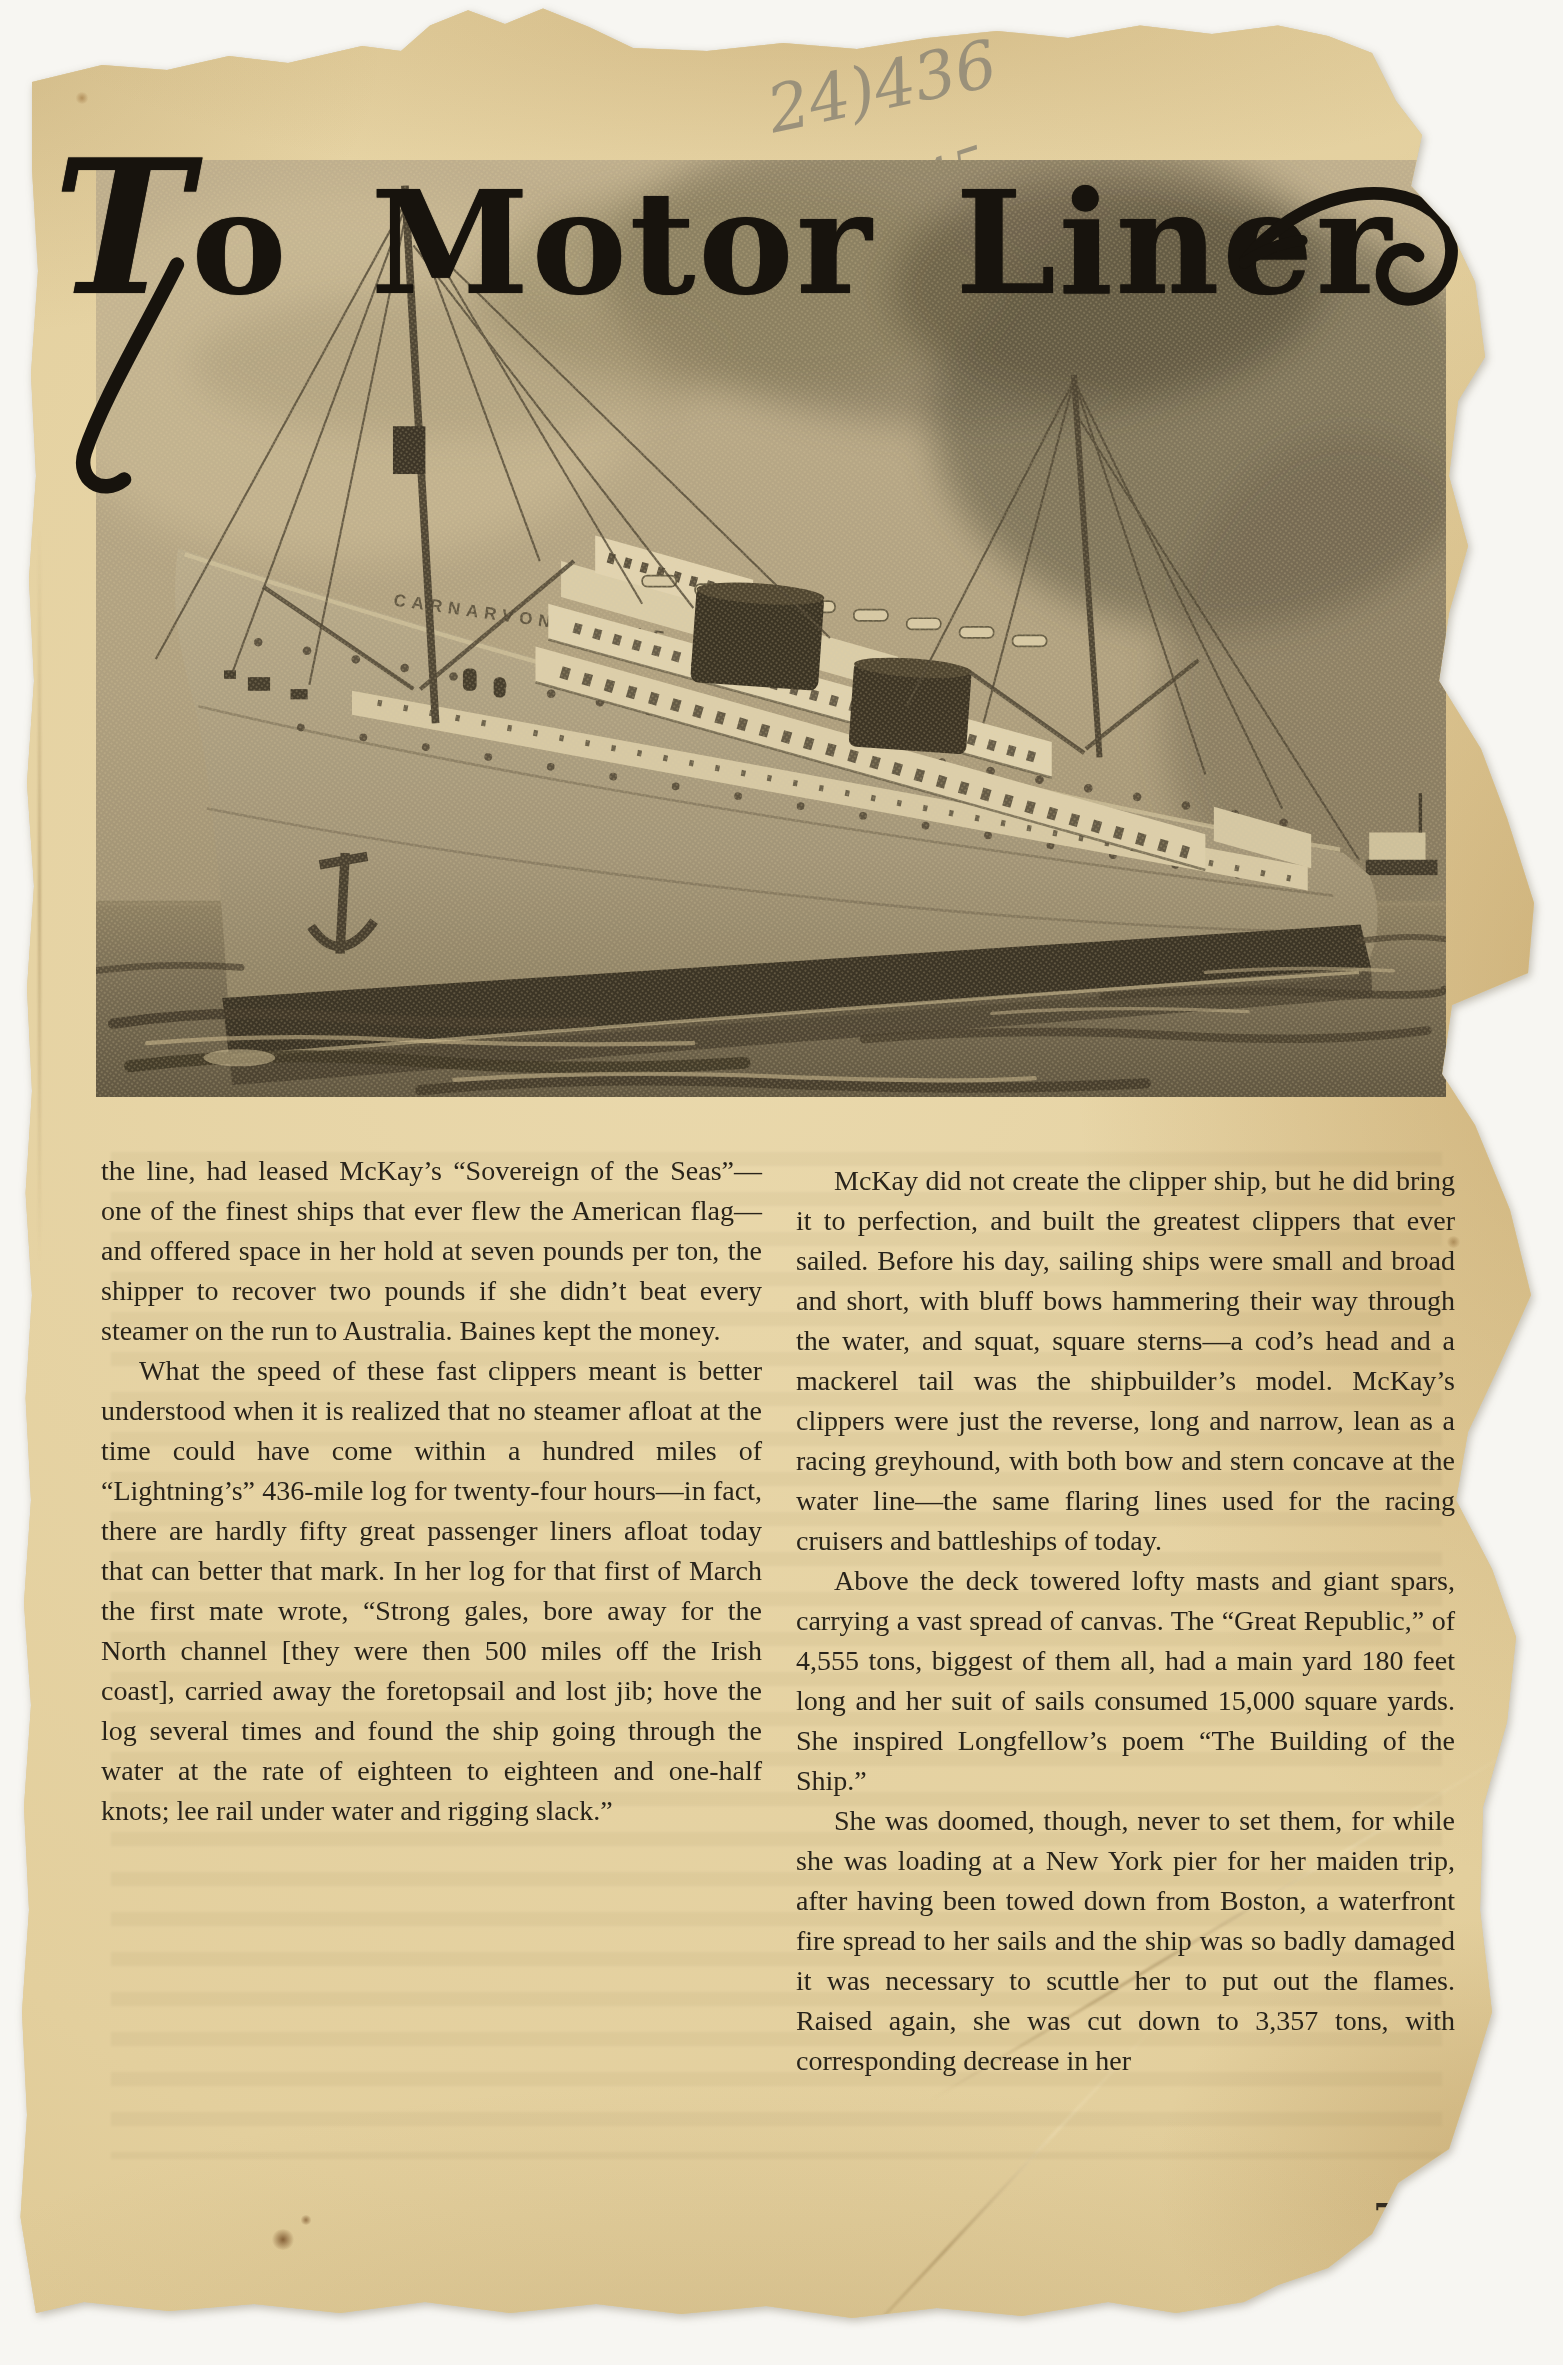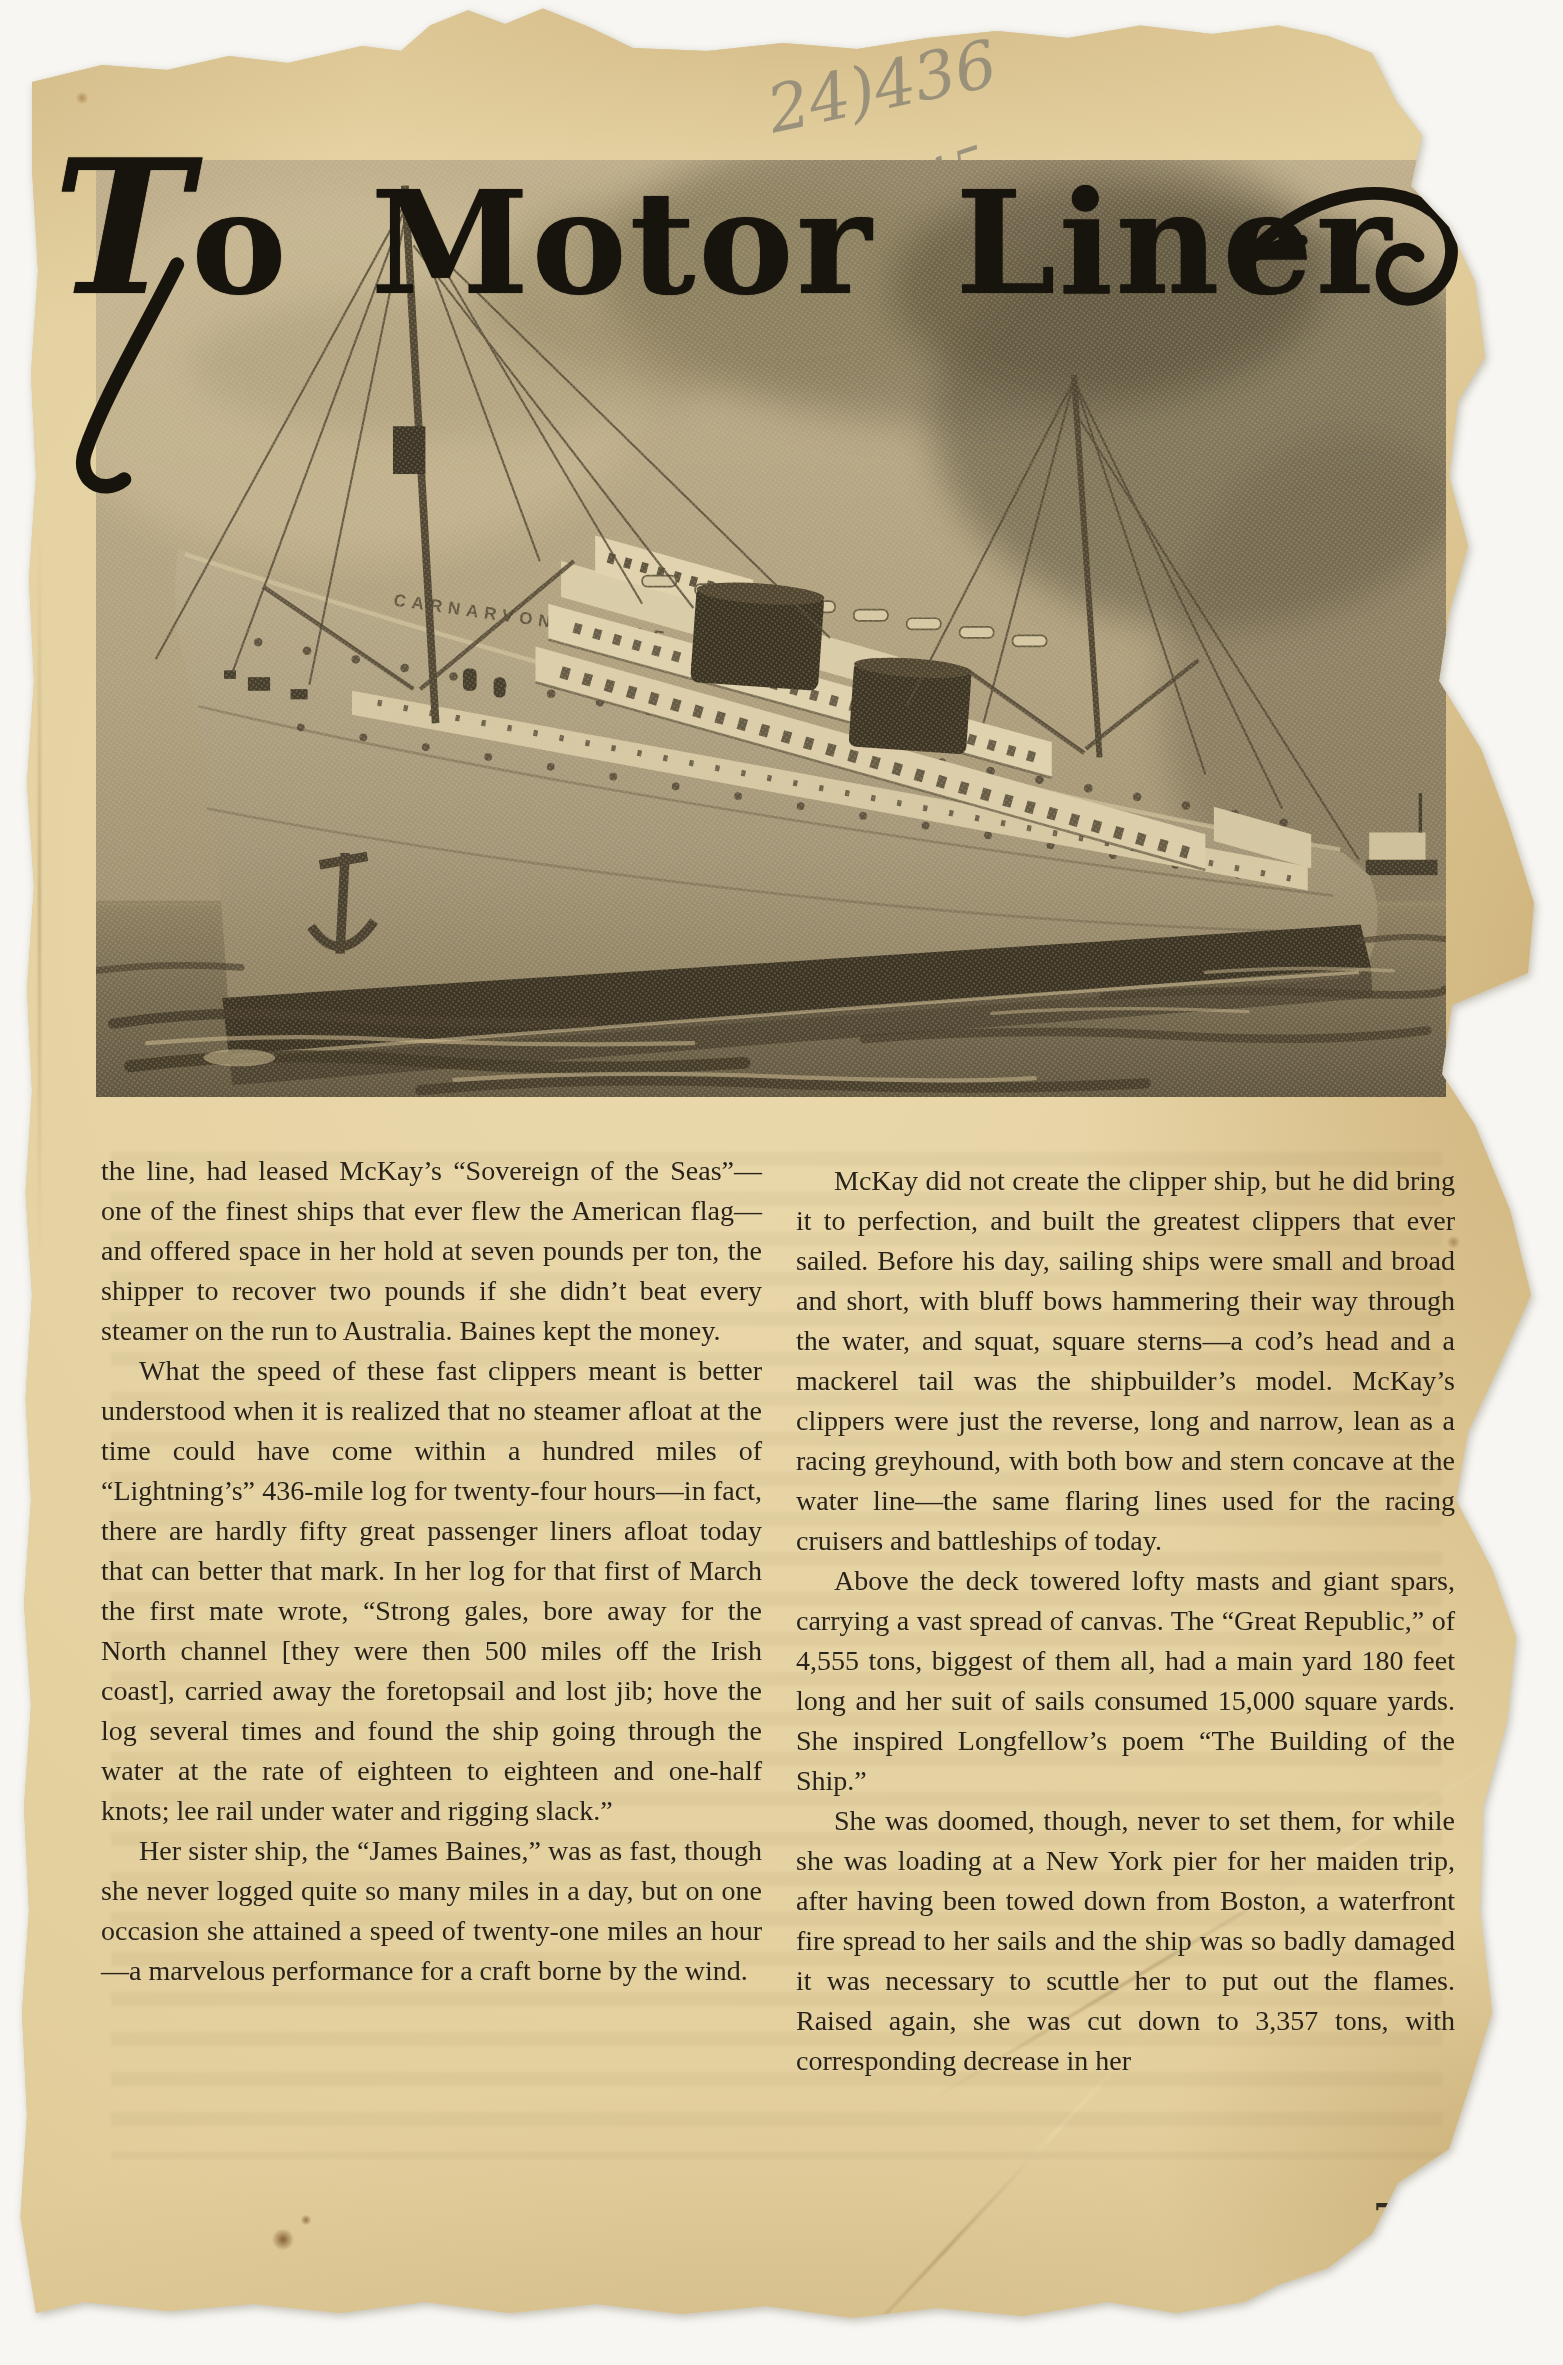--- a/index.html
+++ b/index.html
@@ -276,21 +276,20 @@
       <path d="M150,10 C110,90 62,170 42,230 C32,262 62,282 88,262" fill="none" stroke="#17130d" stroke-width="17" stroke-linecap="round"></path>
     </svg>
     <svg class="flourish" viewBox="0 0 264 274">
       <path d="M6,112 C70,30 172,10 228,52 C262,80 254,136 214,152 C182,164 158,136 172,110 C180,94 200,92 210,104" fill="none" stroke="#17130d" stroke-width="15" stroke-linecap="round"></path>
       <path d="M6,112 C30,96 52,88 74,86" fill="none" stroke="#17130d" stroke-width="13" stroke-linecap="round"></path>
     </svg>
 
     <div class="col col-left">
       <p>the line, had leased McKay’s “Sovereign of the Seas”—one of the finest ships that ever flew the American flag—and offered space in her hold at seven pounds per ton, the shipper to recover two pounds if she didn’t beat every steamer on the run to Australia.  Baines kept the money.</p>
       <p class="indent">What the speed of these fast clippers meant is better understood when it is realized that no steamer afloat at the time could have come within a hundred miles of “Lightning’s” 436-mile log for twenty-four hours—in fact, there are hardly fifty great passenger liners afloat today that can better that mark.  In her log for that first of March the first mate wrote, “Strong gales, bore away for the North channel [they were then 500 miles off the Irish coast], carried away the foretopsail and lost jib; hove the log several times and found the ship going through the water at the rate of eighteen to eighteen and one-half knots; lee rail under water and rigging slack.”</p>
-      <p class="indent">Her sister ship, the “James Baines,” was as fast, though she never logged quite so many miles in a day, but on one occasion she attained a speed of twenty-one miles an hour—a marvelous performance for a craft borne by the wind.</p>
     </div>
     <div class="col col-right">
       <p class="indent">McKay did not create the clipper ship, but he did bring it to perfection, and built the greatest clippers that ever sailed.  Before his day, sailing ships were small and broad and short, with bluff bows hammering their way through the water, and squat, square sterns—a cod’s head and a mackerel tail was the shipbuilder’s model. McKay’s clippers were just the reverse, long and narrow, lean as a racing greyhound, with both bow and stern concave at the water line—the same flaring lines used for the racing cruisers and battleships of today.</p>
       <p class="indent">Above the deck towered lofty masts and giant spars, carrying a vast spread of canvas.  The “Great Republic,” of 4,555 tons, biggest of them all, had a main yard 180 feet long and her suit of sails consumed 15,000 square yards.  She inspired Longfellow’s poem “The Building of the Ship.”</p>
       <p class="indent">She was doomed, though, never to set them, for while she was loading at a New York pier for her maiden trip, after having been towed down from Boston, a waterfront fire spread to her sails and the ship was so badly damaged it was necessary to scuttle her to put out the flames. Raised again, she was cut down to 3,357 tons, with corresponding decrease in her</p>
     </div>
 
     <div class="page-number">715</div>
 
   </div>

